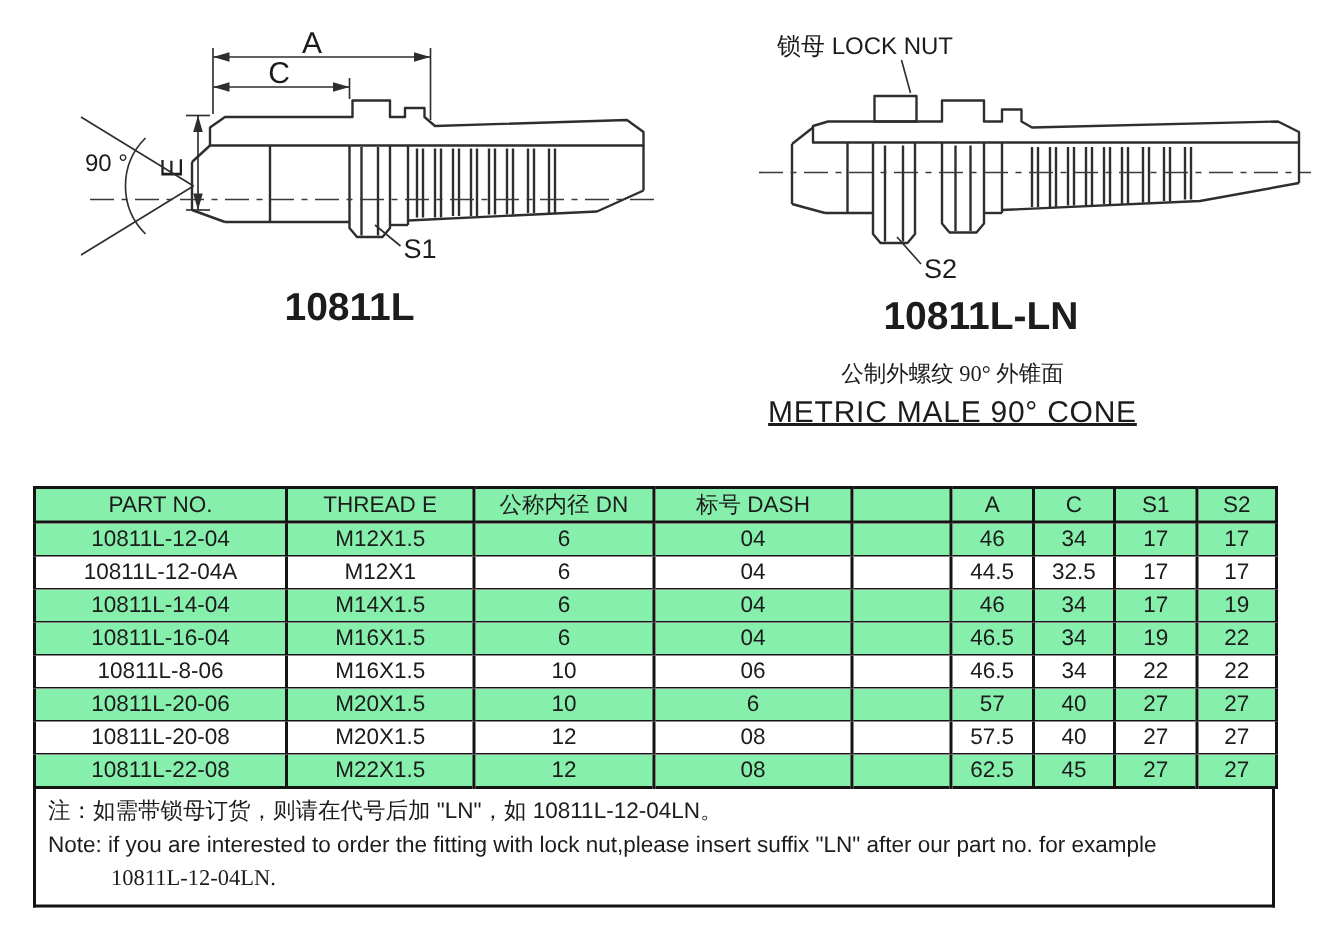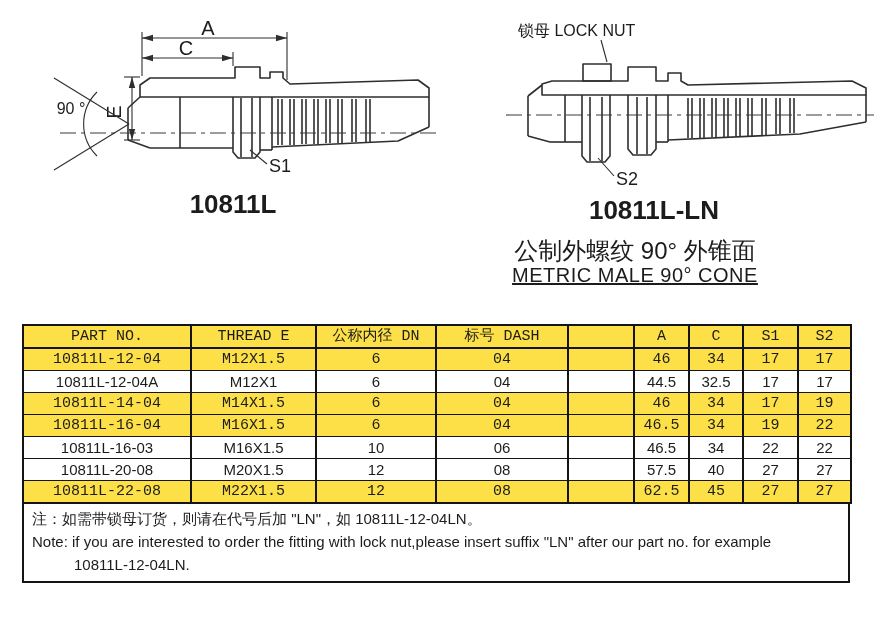--- a/index.html
+++ b/index.html
@@ -10,30 +10,30 @@
   .outl{stroke:#2e2e2e;stroke-width:1.6;fill:none;stroke-linejoin:round;}
   .dim{stroke:#2e2e2e;stroke-width:1.1;fill:none;}
   .arr{fill:#2e2e2e;stroke:none;}
   .cl{stroke:#3a3a3a;stroke-width:1.1;stroke-dasharray:16 5 4 5;fill:none;}
   .dimtxt{font-size:20px;}
   .angtxt{font-size:16px;}
   .stxt{font-size:18px;}
   .cap{font-size:26px;font-weight:bold;}
   .locklbl{font-size:16px;}
   .title-block{position:absolute;left:400px;top:238px;width:470px;text-align:center;line-height:25px;}
-  .title-zh{font-size:24px;}
+  .title-zh{font-size:15px;font-family:Liberation Serif, serif;}
   .title-en{font-size:20px;letter-spacing:.5px;text-decoration:underline;}
   .tablewrap{position:absolute;left:22px;top:324px;width:828px;}
   table.spec{border-collapse:collapse;table-layout:fixed;width:828px;font-size:15px;}
   table.spec th,table.spec td{border:1px solid #141414;border-left-width:2px;border-right-width:2px;text-align:center;padding:0;height:21px;line-height:21px;white-space:nowrap;overflow:hidden;font-weight:normal;}
   table.spec th{border-top-width:2px;border-bottom-width:2px;}
   table.spec{border:2px solid #141414;}
-  tr.stripe td, table.spec thead tr{background:#fde047;font-family:Liberation Mono, monospace;}
+  tr.stripe td, table.spec thead tr{background:#86efac;}
   .notebox{border:2px solid #141414;border-top:none;font-size:15px;line-height:23px;padding:3px 8px 5px 8px;background:#fff;}
-  .note-l3{padding-left:42px;}
+  .note-l3{padding-left:42px;font-family:Liberation Serif, serif;}
 </style>
 </head>
 <body>
 
 <div class="page">
 
   <svg style="left:25px;top:15px;" width="420" height="215" viewBox="25 15 420 215">
     <defs>
       <pattern id="hatch" patternUnits="userSpaceOnUse" width="7" height="7" patternTransform="rotate(45)">
         <line x1="3.5" y1="0" x2="3.5" y2="7" stroke="#3a3a3a" stroke-width="1.3"></line>
@@ -257,29 +257,40 @@
             <td>M16X1.5</td>
             <td>6</td>
             <td>04</td>
             <td></td>
             <td>46.5</td>
             <td>34</td>
             <td>19</td>
             <td>22</td>
           </tr>
           <tr>
-            <td>10811L-16-03</td>
+            <td>10811L-8-06</td>
             <td>M16X1.5</td>
             <td>10</td>
             <td>06</td>
             <td></td>
             <td>46.5</td>
             <td>34</td>
             <td>22</td>
             <td>22</td>
+          </tr>
+          <tr class="stripe">
+            <td>10811L-20-06</td>
+            <td>M20X1.5</td>
+            <td>10</td>
+            <td>6</td>
+            <td></td>
+            <td>57</td>
+            <td>40</td>
+            <td>27</td>
+            <td>27</td>
           </tr>
           <tr>
             <td>10811L-20-08</td>
             <td>M20X1.5</td>
             <td>12</td>
             <td>08</td>
             <td></td>
             <td>57.5</td>
             <td>40</td>
             <td>27</td>

